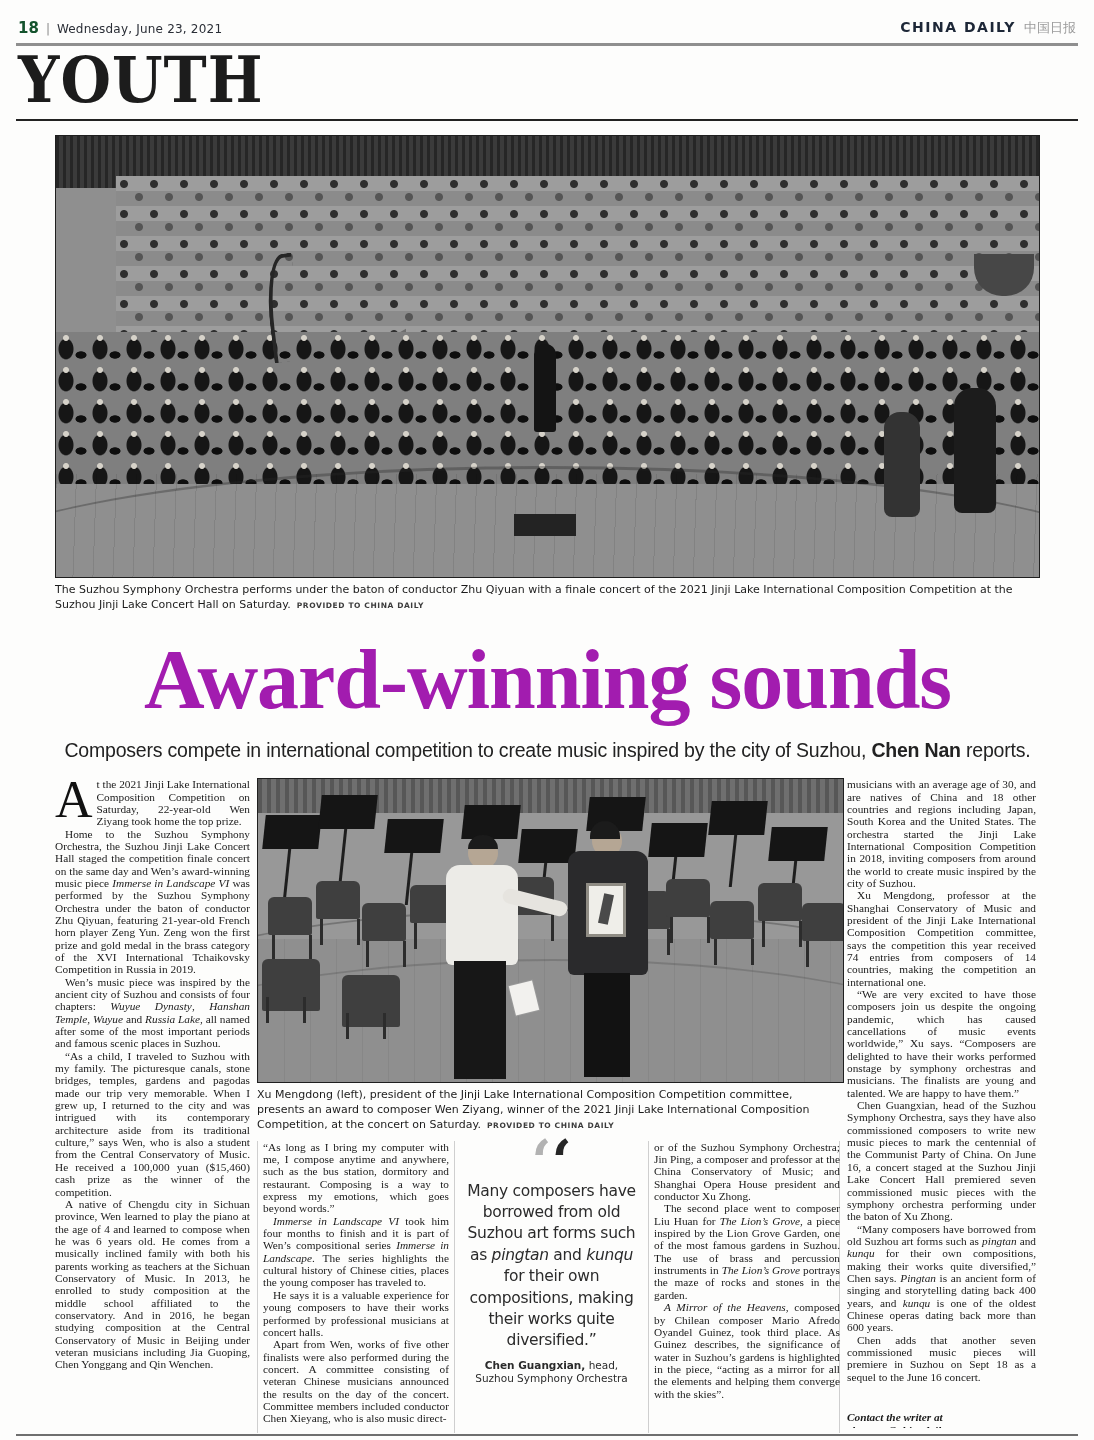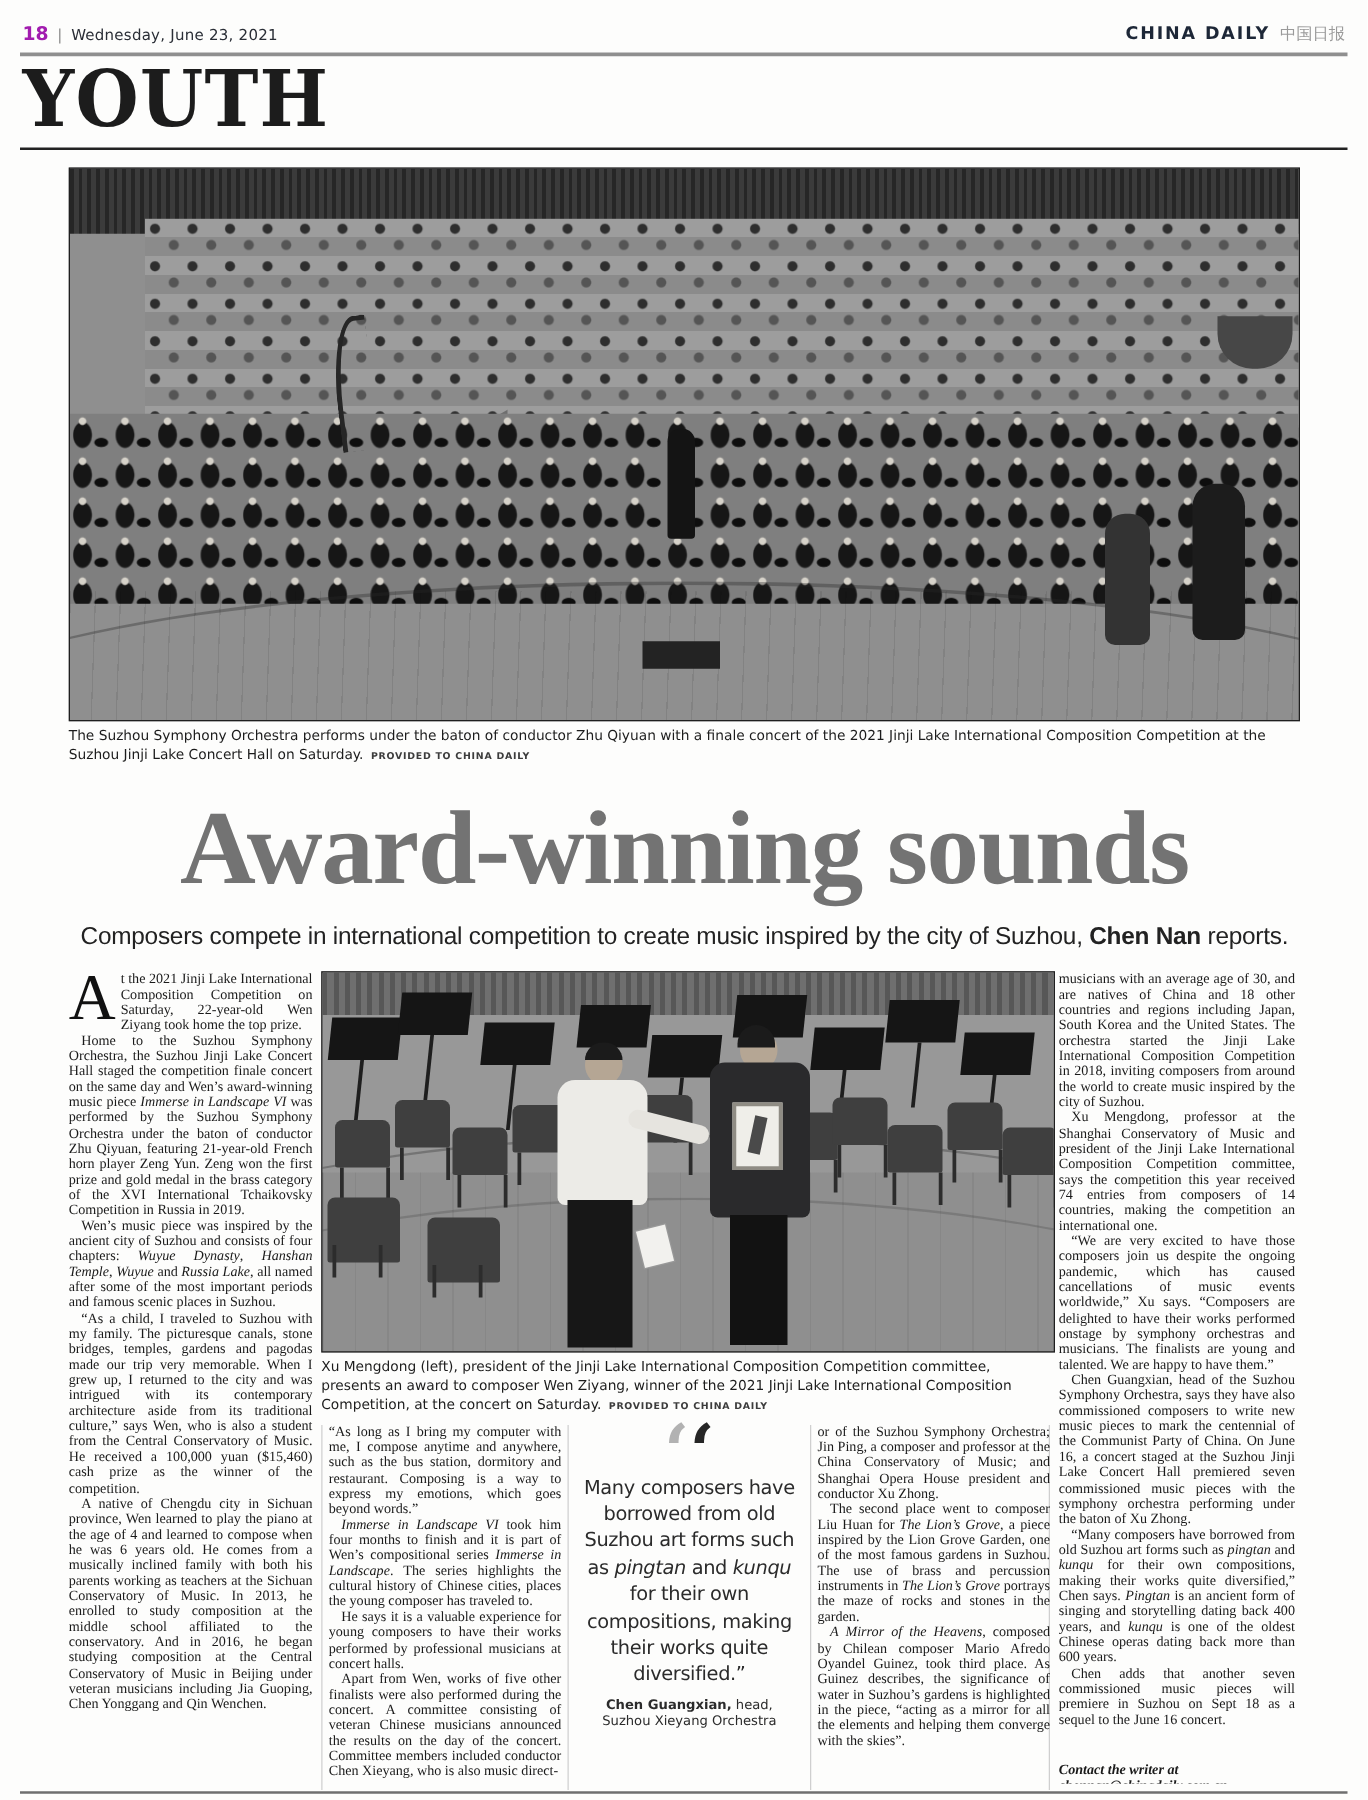--- a/index.html
+++ b/index.html
@@ -6,21 +6,21 @@
   html,body { background:#ffffff; }
   .page {
     position:relative; width:1094px; height:1440px; margin:0 auto;
     background:#fdfdfc; overflow:hidden; padding:14px 16px 0 16px;
     font-family:"Liberation Serif", serif; color:#1a1a1a;
   }
 
   
   .hdr { display:flex; justify-content:space-between; align-items:flex-end; padding:4px 2px 6px 2px; }
   .hdr-left { display:flex; align-items:baseline; gap:7px; }
-  .page-num { font-family:"DejaVu Sans", sans-serif; font-weight:bold; font-size:15px; color:#a21caf; }
+  .page-num { font-family:"DejaVu Sans", sans-serif; font-weight:bold; font-size:15px; color:#14532d; }
   .hdr-sep { color:#8a8a8a; font-family:"DejaVu Sans", sans-serif; font-size:12px; }
   .hdr-date { font-family:"DejaVu Sans", sans-serif; font-size:12px; font-weight:500; color:#2a2e36; letter-spacing:.2px; }
   .masthead { font-family:"DejaVu Sans", sans-serif; font-weight:bold; font-size:14px; letter-spacing:1.5px; color:#1d2737;margin-left:44px; }
   .masthead-cn { font-family:"DejaVu Sans", sans-serif; font-size:13px; color:#9a9a9a; margin-left:8px; font-weight:normal; }
   .rule-gray { border-top:3px solid #8f8f8f; }
 
   
   .section-title {
     font-family:"DejaVu Serif", serif; font-weight:bold; font-size:58px; line-height:1.02;
     letter-spacing:1px; color:#1c1c1c; padding:8px 0 4px 2px;
@@ -98,21 +98,21 @@
   .m2-cert { position:absolute; top:58px; left:6px; width:40px; height:54px; background:#efeee9; border:3px solid #8f8c84; }
   .m2-cert::after { content:""; position:absolute; left:12px; top:8px; width:10px; height:30px; background:#4a4a4a; transform:rotate(12deg); }
   .m2-legs { position:absolute; top:148px; left:4px; width:46px; height:104px; background:#121212; }
 
   
   .caption { font-family:"DejaVu Sans", sans-serif; font-size:11px; line-height:1.35; color:#1c1c1c; padding:5px 0 0 0; }
   .credit { font-family:"DejaVu Sans", sans-serif; font-size:7.5px; font-weight:bold; letter-spacing:.6px; color:#3c3c3c; margin-left:6px; }
 
   
   .headline { text-align:center; font-family:"Liberation Serif", serif; font-weight:600;
-    font-size:84px; line-height:.98; letter-spacing:-1px; color:#737373; margin:26px 0 18px 0; }
+    font-size:84px; line-height:.98; letter-spacing:-1px; color:#a21caf; margin:26px 0 18px 0; }
   .subhead { text-align:center; font-family:"Liberation Sans", sans-serif; font-size:19.5px;
     color:#222; margin-bottom:16px; letter-spacing:-.2px; }
   .subhead b { font-weight:bold; }
 
   
   .body-row { display:flex; gap:7px; height:650px; }
   .col { font-size:11.3px; line-height:12.35px; text-align:justify; overflow:hidden; }
   .col-outer { width:195px; flex:none; }
   .col-outer.right { width:189px; }
   .mid { width:583px; flex:none; }
@@ -242,21 +242,21 @@
           <div class="col lower-col">
             <p class="para">“As long as I bring my computer with me, I compose anytime and anywhere, such as the bus station, dormitory and restaurant. Composing is a way to express my emotions, which goes beyond words.”</p>
             <p class="para indent"><i>Immerse in Landscape VI</i> took him four months to finish and it is part of Wen’s compositional series <i>Immerse in Landscape</i>. The series highlights the cultural history of Chinese cities, places the young composer has traveled to.</p>
             <p class="para indent">He says it is a valuable experience for young composers to have their works performed by professional musicians at concert halls.</p>
             <p class="para indent">Apart from Wen, works of five other finalists were also performed during the concert. A committee consisting of veteran Chinese musicians announced the results on the day of the concert. Committee members included conductor Chen Xieyang, who is also music direct-</p>
           </div>
 
           <div class="quote-col">
             <div class="q-icon"><span class="q1">‘</span><span class="q2">‘</span></div>
             <div class="q-text">Many composers have borrowed from old Suzhou art forms such as <i>pingtan</i> and <i>kunqu</i> for their own compositions, making their works quite diversified.”</div>
-            <div class="q-attr"><b>Chen Guangxian,</b><span> head,</span><br><span>Suzhou Xieyang Orchestra</span></div>
+            <div class="q-attr"><b>Chen Guangxian,</b><span> head,</span><br><span>Suzhou Symphony Orchestra</span></div>
           </div>
 
           <div class="col lower-col">
             <p class="para">or of the Suzhou Symphony Orchestra; Jin Ping, a composer and professor at the China Conservatory of Music; and Shanghai Opera House president and conductor Xu Zhong.</p>
             <p class="para indent">The second place went to composer Liu Huan for <i>The Lion’s Grove</i>, a piece inspired by the Lion Grove Garden, one of the most famous gardens in Suzhou. The use of brass and percussion instruments in <i>The Lion’s Grove</i> portrays the maze of rocks and stones in the garden.</p>
             <p class="para indent"><i>A Mirror of the Heavens</i>, composed by Chilean composer Mario Afredo Oyandel Guinez, took third place. As Guinez describes, the significance of water in Suzhou’s gardens is highlighted in the piece, “acting as a mirror for all the elements and helping them converge with the skies”.</p>
           </div>
         </div>
       </div>
 

